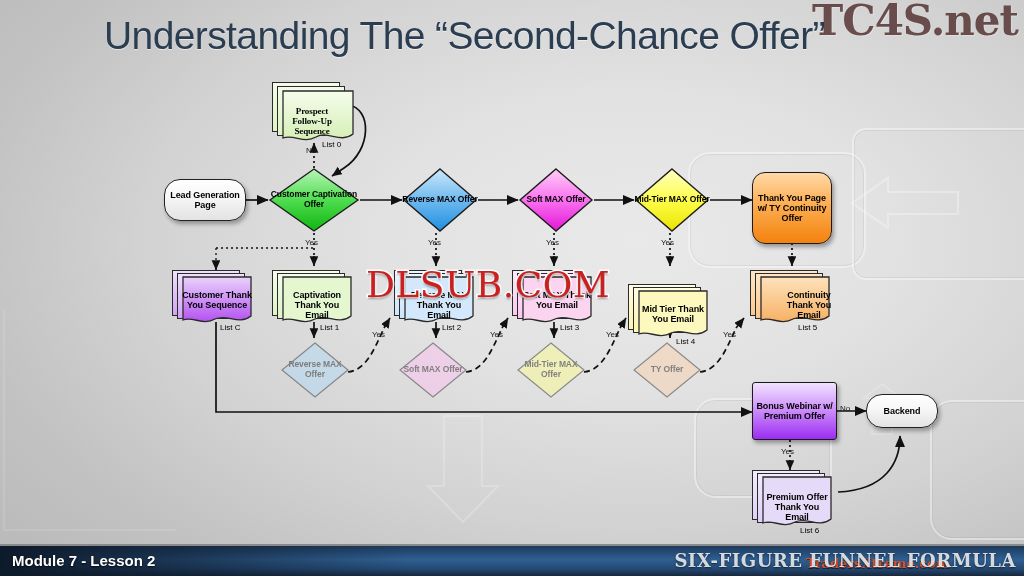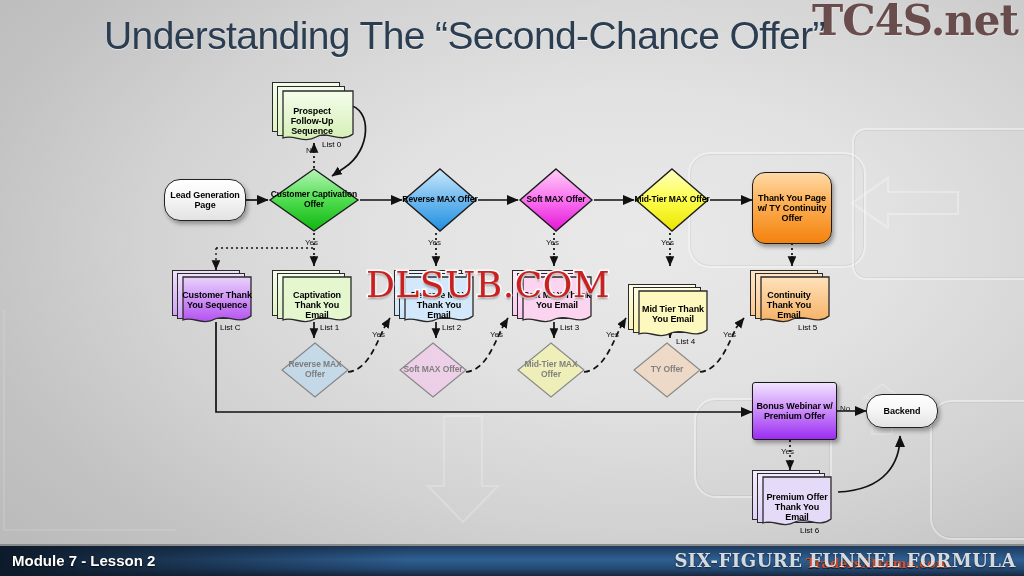--- a/index.html
+++ b/index.html
@@ -199,21 +199,21 @@
     <div class="sheet" style="left:5px;top:4px;width:66px;height:48px;background:linear-gradient(180deg,#f3fce9,#dff3c6);"></div>
     <svg style="position:absolute;left:10px;top:8px;" width="72" height="54" viewBox="0 0 72 54">
       <path d="M1 1 H71 V44 C58 54 46 40 34 47 C22 54 12 44 1 48 Z" fill="url(#gLime)" stroke="#2a2a2a" stroke-width="1.3"></path>
       <defs>
           <linearGradient id="gLime" x1="0" y1="0" x2="0" y2="1">
         <stop offset="0" stop-color="#f5fdec"></stop>
             <stop offset="1" stop-color="#d5efb6"></stop>
       </linearGradient>
         </defs>
     </svg>
-    <div class="lbl" style="left:10px;width:60px;top:24px;transform:none;">Prospect Follow-Up Sequence</div>
+    <div class="lbl" style="left:10px;width:60px;top:24px;transform:none;font-family:Liberation Serif, serif;">Prospect Follow-Up Sequence</div>
     <div class="listlbl" style="left:50px;top:58px;">List 0</div>
   </div>
 
   <div class="node dia" style="left:268px;top:167px;width:92px;height:66px;">
     <svg class="dsh" viewBox="0 0 92 66">
       <polygon points="46,2 90,33 46,64 2,33" fill="url(#gGreen)" stroke="#1c1c1c" stroke-width="1.4"></polygon>
       <defs>
           <linearGradient id="gGreen" x1="0" y1="0" x2="0" y2="1">
         <stop offset="0" stop-color="#b8f5b8"></stop>
             <stop offset=".5" stop-color="#4fdd4f"></stop>
@@ -332,21 +332,21 @@
     <div class="sheet" style="left:5px;top:3px;width:66px;height:44px;background:linear-gradient(180deg,#ffe6c7,#fcc98e);"></div>
     <svg style="position:absolute;left:10px;top:6px;" width="70" height="50" viewBox="0 0 70 50">
       <path d="M1 1 H69 V40 C56 50 45 37 33 43 C21 50 11 40 1 44 Z" fill="url(#gOrn)" stroke="#2a2a2a" stroke-width="1.3"></path>
       <defs>
           <linearGradient id="gOrn" x1="0" y1="0" x2="0" y2="1">
         <stop offset="0" stop-color="#ffe2bb"></stop>
             <stop offset="1" stop-color="#f6b164"></stop>
       </linearGradient>
         </defs>
     </svg>
-    <div class="lbl" style="left:4px;width:70px;top:20px;transform:none;">Continuity Thank You Email</div>
+    <div class="lbl" style="left:24px;width:70px;top:20px;transform:none;">Continuity Thank You Email</div>
     <div class="listlbl" style="left:48px;top:53px;">List 5</div>
   </div>
 
   <div class="node dia faded" style="left:280px;top:341px;width:70px;height:58px;">
     <svg class="dsh" viewBox="0 0 70 58">
       <polygon points="35,2 68,29 35,56 2,29" fill="#b6d9f2" stroke="#4a4a4a" stroke-width="1.2"></polygon>
     </svg>
     <div class="lbl">Reverse MAX Offer</div>
   </div>
 

